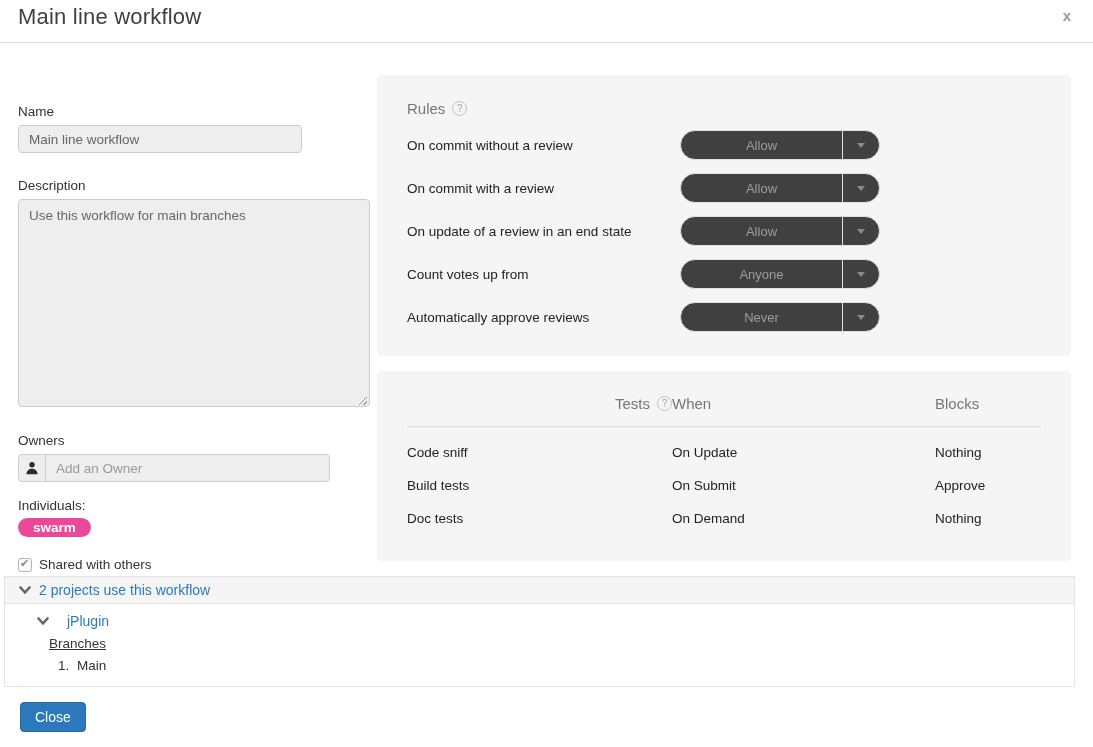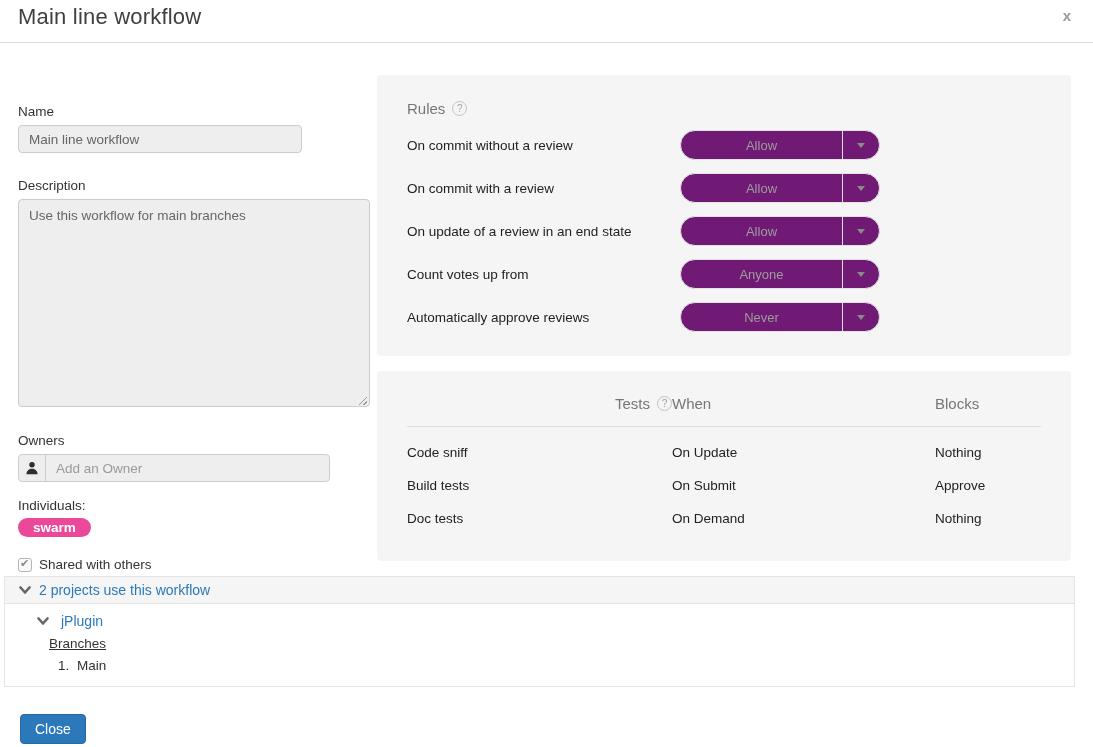--- a/index.html
+++ b/index.html
@@ -40,50 +40,50 @@
 
   
   .panel { position:absolute; left:377px; width:694px; background:#f5f5f5; border-radius:4px; padding:25px 30px; }
   .panel-rules { top:75px; height:281px; }
   .panel-tests { top:371px; height:190px; padding-top:24px; }
   .panel-heading { display:flex; align-items:center; gap:7px; font-size:15px; color:#76767a; margin-bottom:13px; }
   .help-icon { width:15px; height:15px; border:1px solid #c2c2c2; border-radius:50%; color:#a5a5a5;
                font-size:10px; line-height:13px; text-align:center; flex:0 0 auto; }
   .rule-row { display:flex; align-items:center; height:30px; margin-bottom:13px; }
   .rule-label { width:273px; font-size:13.5px; color:#222; }
-  .pill-btn { display:flex; width:200px; height:30px; background:#701a75; border:1px solid #e2e2e2; border-radius:15px; cursor:pointer; }
+  .pill-btn { display:flex; width:200px; height:30px; background:#404040; border:1px solid #e2e2e2; border-radius:15px; cursor:pointer; }
   .pill-main { flex:1; display:flex; align-items:center; justify-content:center; font-size:13px; color:#9d9d9d; }
   .pill-caret { width:37px; border-left:1px solid #e2e2e2; display:flex; align-items:center; justify-content:center; }
   .caret-down { width:0; height:0; border-left:4px solid transparent; border-right:4px solid transparent; border-top:5px solid #8a8a8a; }
 
   .tests-header { display:flex; }
   .tests-header .col { font-size:15px; color:#76767a; }
   .col-1 { width:265px; } .col-2 { width:263px; } .col-3 { flex:1; }
   .tests-header .col-1 { display:flex; align-items:center; gap:7px;justify-content:flex-end; }
   .tests-divider { border-bottom:1px solid #ddd; margin-top:14px; }
   .tests-rows { margin-top:9px; }
   .test-row { display:flex; line-height:33px; }
   .test-row .col { font-size:13.5px; color:#222; }
 
   
   .projects { position:absolute; left:4px; top:576px; width:1071px; border:1px solid #e4e4e4; background:#fff; }
   .projects-header { height:27px; background:#f5f5f5; border-bottom:1px solid #e4e4e4; display:flex; align-items:center;
                      padding-left:14px; gap:8px; cursor:pointer; }
   .projects-header-text { font-size:14px; color:#2a7ab9; }
   .chevron svg { width:12px; height:9px; display:block; }
   .projects-body { padding:9px 0 12px 0; }
-  .project-row { display:flex; align-items:center; gap:12px; padding-left:32px; cursor:pointer; }
+  .project-row { display:flex; align-items:center; gap:18px; padding-left:32px; cursor:pointer; }
   .project-link { font-size:14px; color:#2a7ab9; }
   .branches-label { margin:7px 0 0 44px; font-size:13.5px; color:#333; text-decoration:underline; display:inline-block; cursor:pointer; }
   ol.branch-list { margin:5px 0 0 0; padding-left:68px; }
   ol.branch-list li { font-size:13.5px; color:#333; padding-left:4px; line-height:17px; }
 
   
   .close-btn { position:absolute; left:20px; top:702px; height:30px; padding:0 14px; background:#2b78bb;
-               border:1px solid #2868a3; border-radius:4px; color:#fff; font-size:14px; font-family:inherit; cursor:pointer;margin-top:12px; }
+               border:1px solid #2868a3; border-radius:4px; color:#fff; font-size:14px; font-family:inherit; cursor:pointer; }
 </style>
 </head>
 <body>
 
 <div class="page">
 
   <div class="dlg-title">Main line workflow</div>
   <div class="dlg-close">x</div>
   <div class="dlg-divider"></div>
 

